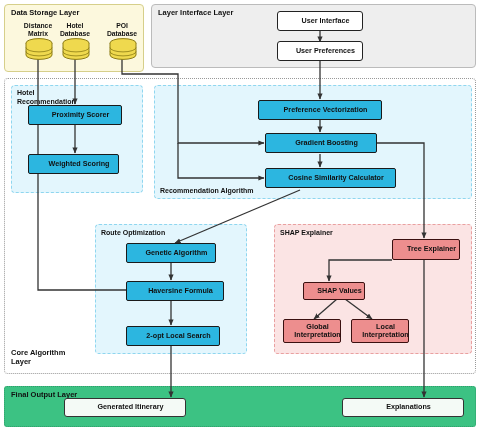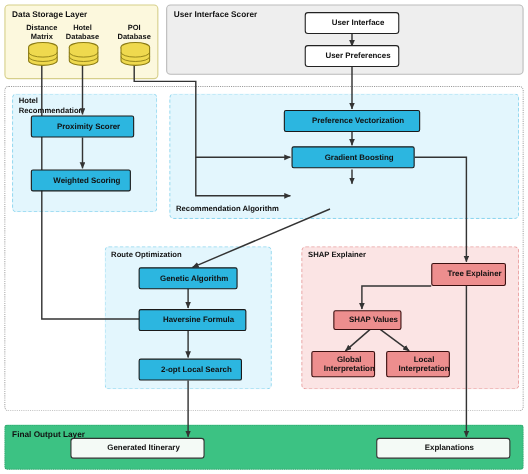--- a/index.html
+++ b/index.html
@@ -26,24 +26,26 @@
 <body>
 
 <div id="diagram">
 
   <div class="layer" style="left:4px;top:4px;width:140px;height:68px;background:#fcf8dd;
               border:1px solid #d6cf8a;border-radius:4px;"></div>
   <div class="layer-title" style="left:11px;top:8px;">Data Storage Layer</div>
 
   <div class="layer" style="left:151px;top:4px;width:325px;height:64px;background:#eeeeee;
               border:1px solid #bbbbbb;border-radius:4px;"></div>
-  <div class="layer-title" style="left:158px;top:8px;">User Interface Scorer</div>
+  <div class="layer-title" style="left:158px;top:8px;">Layer Interface Layer</div>
 
   <div class="layer" style="left:4px;top:78px;width:472px;height:296px;background:transparent;
               border:1px dotted #999999;border-radius:4px;"></div>
+  <div class="layer-title" style="left:11px;top:348px;">Core Algorithm
+Layer</div>
 
   <div class="layer" style="left:4px;top:386px;width:472px;height:41px;background:#3cc283;
               border:1px dotted #2f9e6a;border-radius:3px;"></div>
   <div class="layer-title" style="left:11px;top:390px;">Final Output Layer</div>
 
   <div class="layer" style="left:11px;top:85px;width:132px;height:108px;background:#e3f6fd;
               border:1px dashed #8fd6ef;border-radius:4px;"></div>
   <div class="layer-title" style="left:17px;top:89px;font-size:7px;">Hotel
 Recommendation</div>
 
@@ -137,20 +139,21 @@
   <div class="node node-ui" style="left:277px;top:41px;width:86px;height:20px;">User Preferences</div>
 
   <div class="node node-blue" style="left:28px;top:105px;width:94px;height:20px;">Proximity Scorer</div>
 
   <div class="node node-blue" style="left:28px;top:154px;width:91px;height:20px;">Weighted Scoring</div>
 
   <div class="node node-blue" style="left:258px;top:100px;width:124px;height:20px;">Preference Vectorization</div>
 
   <div class="node node-blue" style="left:265px;top:133px;width:112px;height:20px;">Gradient Boosting</div>
 
+  <div class="node node-blue" style="left:265px;top:168px;width:131px;height:20px;">Cosine Similarity Calculator</div>
 
   <div class="node node-blue" style="left:126px;top:281px;width:98px;height:20px;">Haversine Formula</div>
 
   <div class="node node-blue" style="left:126px;top:243px;width:90px;height:20px;">Genetic Algorithm</div>
 
   <div class="node node-blue" style="left:126px;top:326px;width:94px;height:20px;">2-opt Local Search</div>
 
   <div class="node node-red" style="left:392px;top:239px;width:68px;height:21px;">Tree Explainer</div>
 
   <div class="node node-red" style="left:303px;top:282px;width:62px;height:18px;">SHAP Values</div>

